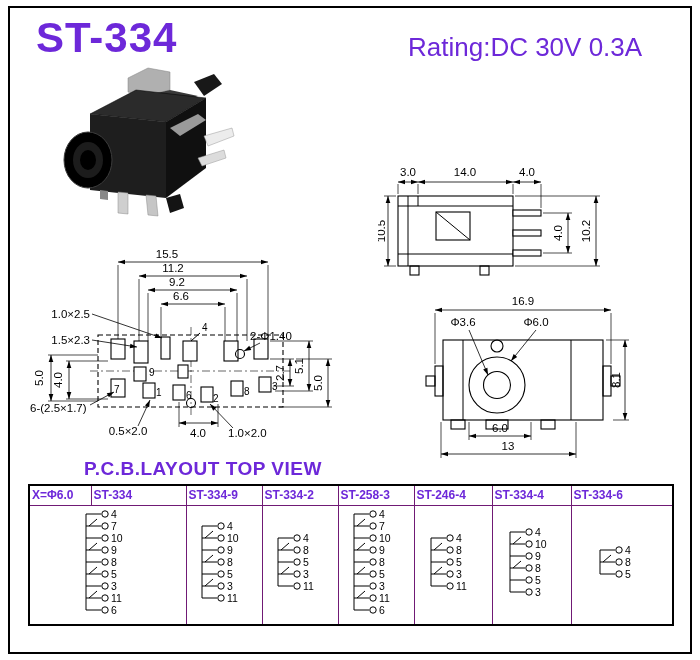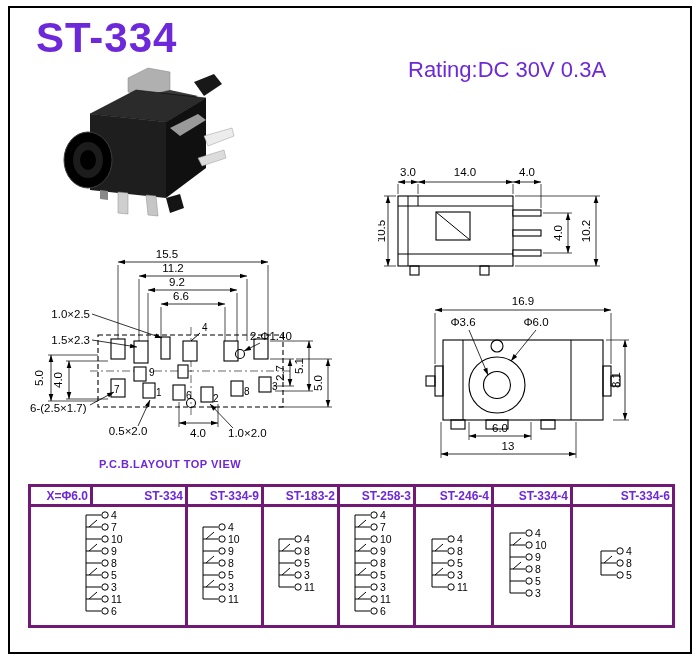--- a/index.html
+++ b/index.html
@@ -1,37 +1,37 @@
 <!DOCTYPE html>
 <html><head>
 <meta charset="utf-8">
 <style>
   * { margin:0; padding:0; box-sizing:border-box; }
   html,body { background:#fff; }
   .page { position:relative; width:700px; height:660px; background:#fff;
           font-family:"Liberation Sans", sans-serif; color:#6d28d9; overflow:hidden; }
   .frame { position:absolute; left:8px; top:6px; width:684px; height:648px; border:2px solid #000; }
   .title { position:absolute; left:36px; top:14px; font-size:42px; font-weight:bold; letter-spacing:1px; }
-  .rating { position:absolute; left:408px; top:57px; font-size:22px; }
-  .caption { position:absolute; left:84px; top:458px; font-size:11px; font-weight:bold; letter-spacing:.5px;margin-left:15px; }
+  .rating { position:absolute; left:408px; top:32px; font-size:26px; }
+  .caption { position:absolute; left:84px; top:458px; font-size:19px; font-weight:bold; letter-spacing:.5px; }
 
   svg text { font-family:"Liberation Sans", sans-serif; fill:#000; }
   .drawing text { font-size:11.5px; }
   .drawing .pnum { font-size:10px; }
   .drawing line { stroke:#000; stroke-width:1; }
   .drawing line.ext { stroke-width:.7; }
   .drawing line.dim, .drawing line.lead { stroke-width:.8; }
   .drawing line.dashfine { stroke-width:.6; stroke-dasharray:8 3 2 3; }
   .drawing rect, .drawing circle { fill:none; stroke:#000; stroke-width:1.1; }
   .drawing rect.pad { fill:#fff; }
   .drawing rect.dash { stroke-dasharray:5 3; }
 
   .model-table { position:absolute; left:28px; top:484px; border-collapse:collapse;
                  table-layout:fixed; border:2px solid #000; background:#fff; }
-  .model-table td { border:3px solid #701a75; font-size:12px; font-weight:bold; text-align:right;
+  .model-table td { border:1px solid #701a75; font-size:12px; font-weight:bold; text-align:left;
                     height:20px; padding:0 2px; overflow:hidden; white-space:nowrap; }
   .model-table tr.schem-row td { height:120px; vertical-align:middle; font-weight:normal; }
   .schem-box { display:flex; justify-content:center; align-items:center; }
 </style>
 </head>
 <body>
 
 <div class="page">
   <div class="frame"></div>
 
@@ -281,21 +281,21 @@
       <col style="width:76px">
         <col style="width:78px">
         <col style="width:79px">
         <col style="width:102px">
     </colgroup>
     <tbody>
       <tr>
         <td>X=Φ6.0</td>
         <td>ST-334</td>
         <td>ST-334-9</td>
-        <td>ST-183-2</td>
+        <td>ST-334-2</td>
         <td>ST-258-3</td>
         <td>ST-246-4</td>
         <td>ST-334-4</td>
         <td>ST-334-6</td>
       </tr>
       <tr class="schem-row">
         <td colspan="2">
             <div class="schem-box">
               <svg width="64" height="118">
                 <line x1="10" y1="8" x2="10" y2="104" stroke="#000" stroke-width="1"></line>

